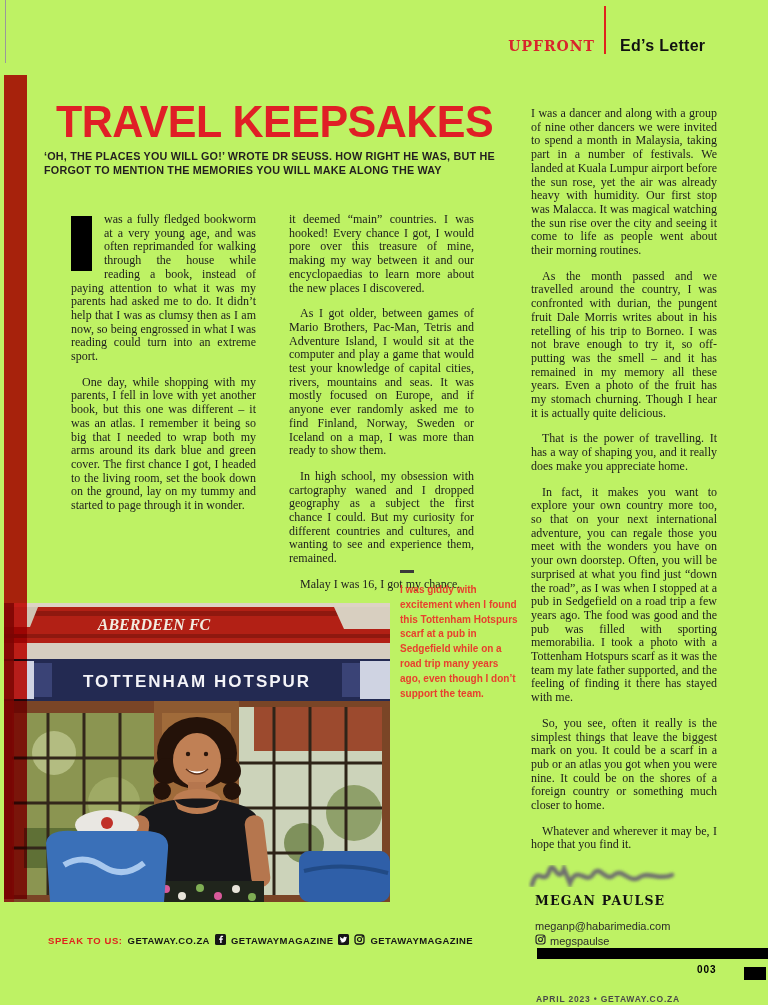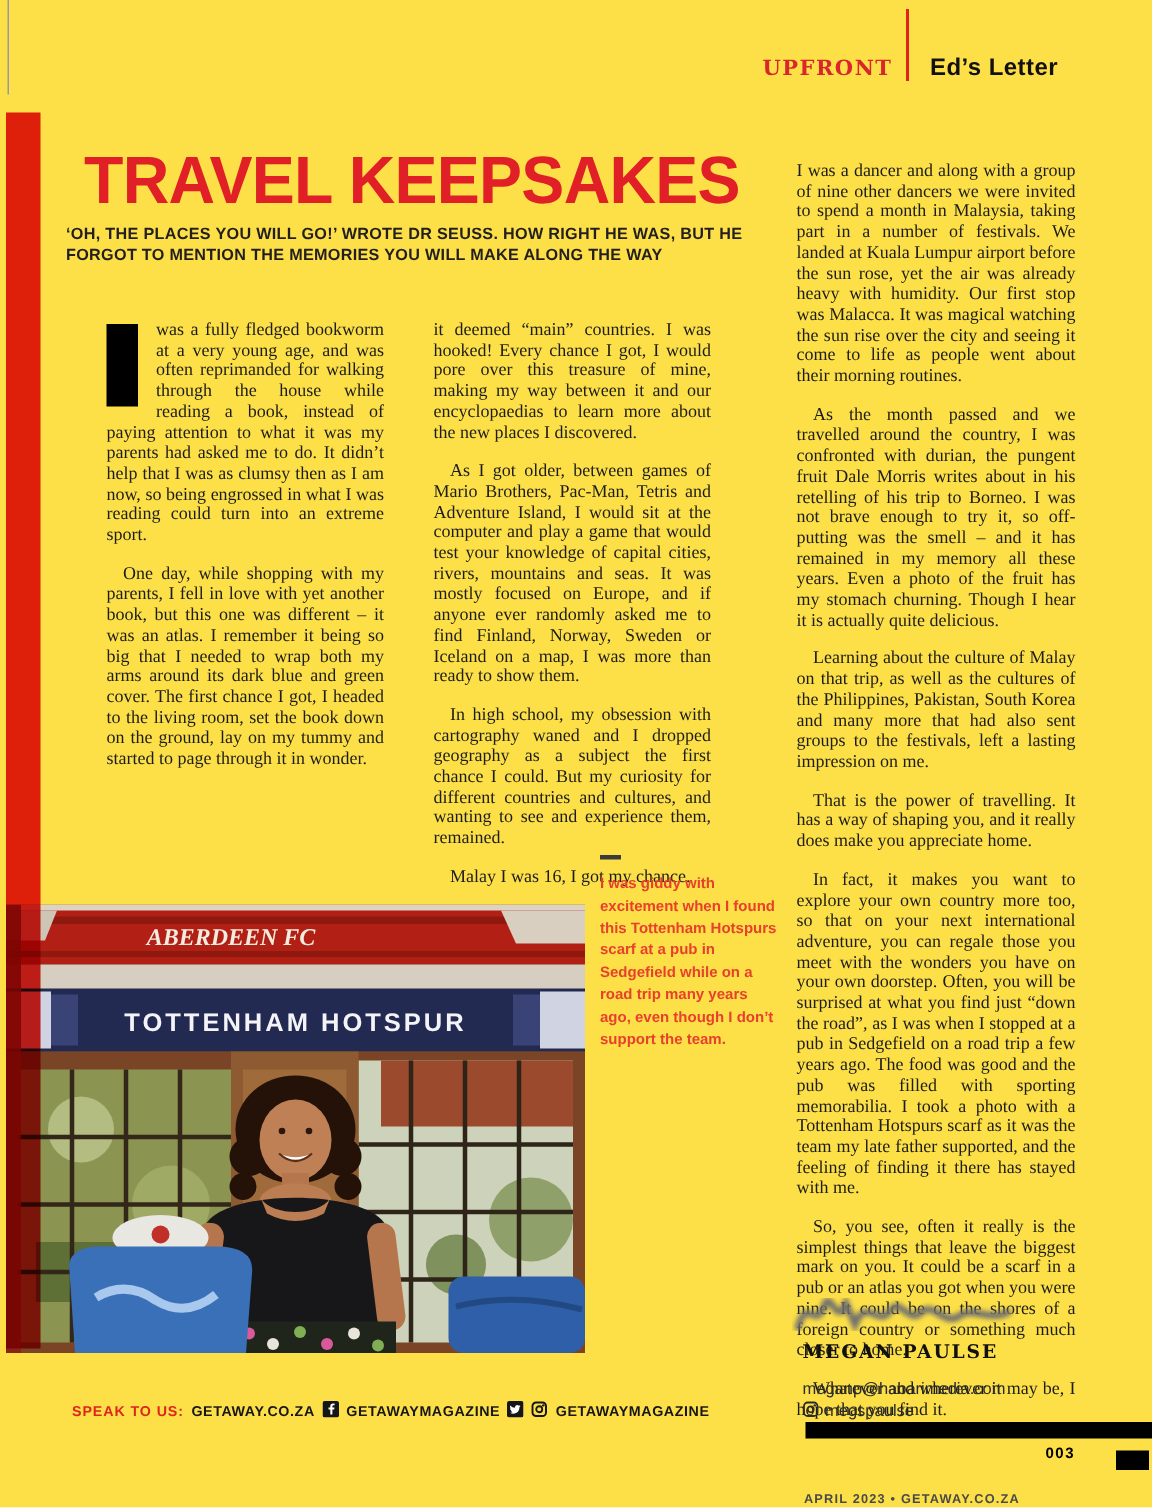--- a/index.html
+++ b/index.html
@@ -1,16 +1,16 @@
 <!DOCTYPE html>
 <html><head>
 <meta charset="utf-8">
 <style>
   html,body{margin:0;padding:0;background:#fff;}
-  .page{position:relative;width:768px;height:1005px;background:#fde047;overflow:hidden;
+  .page{position:relative;width:768px;height:1005px;background:#bef264;overflow:hidden;
         font-family:"Liberation Sans",sans-serif;}
   .abs{position:absolute;}
 
   
   .corner-line{left:5px;top:0;width:1px;height:63px;background:#9a9a9a;}
 
   
   .red-bar{left:4px;top:75px;width:23px;height:824px;background:#e0231d;mix-blend-mode:multiply;z-index:5;}
 
   
@@ -89,21 +89,20 @@
   <div class="abs bodycol col2">
     <p>it deemed “main” countries. I was hooked! Every chance I got, I would pore over this treasure of mine, making my way between it and our encyclopaedias to learn more about the new places I discovered.</p>
     <p class="ind">As I got older, between games of Mario Brothers, Pac-Man, Tetris and Adventure Island, I would sit at the computer and play a game that would test your knowledge of capital cities, rivers, mountains and seas. It was mostly focused on Europe, and if anyone ever randomly asked me to find Finland, Norway, Sweden or Iceland on a map, I was more than ready to show them.</p>
     <p class="ind">In high school, my obsession with cartography waned and I dropped geography as a subject the first chance I could. But my curiosity for different countries and cultures, and wanting to see and experience them, remained.</p>
     <p class="ind">Malay I was 16, I got my chance.</p>
   </div>
 
   <div class="abs bodycol col3">
     <p>I was a dancer and along with a group of nine other dancers we were invited to spend a month in Malaysia, taking part in a number of festivals. We landed at Kuala Lumpur airport before the sun rose, yet the air was already heavy with humidity. Our first stop was Malacca. It was magical watching the sun rise over the city and seeing it come to life as people went about their morning routines.</p>
     <p class="ind">As the month passed and we travelled around the country, I was confronted with durian, the pungent fruit Dale Morris writes about in his retelling of his trip to Borneo. I was not brave enough to try it, so off-putting was the smell – and it has remained in my memory all these years. Even a photo of the fruit has my stomach churning. Though I hear it is actually quite delicious.</p>
-    <p class="ind">Learning about the culture of Malay on that trip, as well as the cultures of the Philippines, Pakistan, South Korea and many more that had also sent groups to the festivals, left a lasting impression on me.</p>
     <p class="ind">That is the power of travelling. It has a way of shaping you, and it really does make you appreciate home.</p>
     <p class="ind">In fact, it makes you want to explore your own country more too, so that on your next international adventure, you can regale those you meet with the wonders you have on your own doorstep. Often, you will be surprised at what you find just “down the road”, as I was when I stopped at a pub in Sedgefield on a road trip a few years ago. The food was good and the pub was filled with sporting memorabilia. I took a photo with a Tottenham Hotspurs scarf as it was the team my late father supported, and the feeling of finding it there has stayed with me.</p>
     <p class="ind">So, you see, often it really is the simplest things that leave the biggest mark on you. It could be a scarf in a pub or an atlas you got when you were nine. It could be on the shores of a foreign country or something much closer to home.</p>
     <p class="ind">Whatever and wherever it may be, I hope that you find it.</p>
   </div>
 
   <div class="abs photo">
     <svg width="386" height="299" viewBox="0 0 386 299" xmlns="http://www.w3.org/2000/svg">
       <rect x="0" y="0" width="386" height="299" fill="#6b3a1e"></rect>
 

